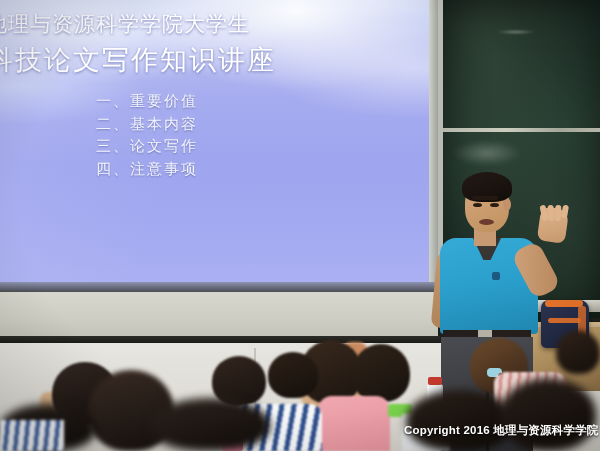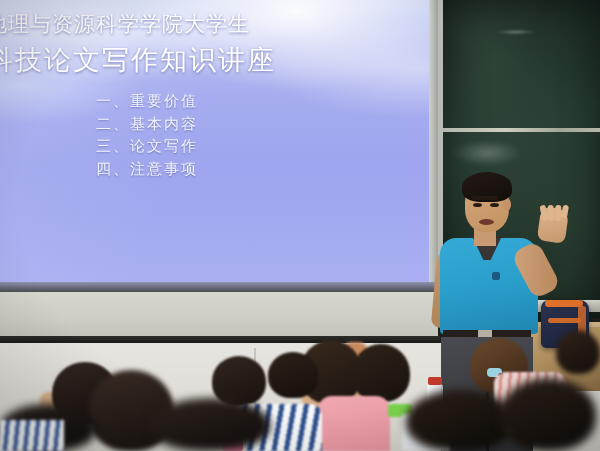--- a/index.html
+++ b/index.html
@@ -322,13 +322,14 @@
 
   <div class="shirt-white blur2"></div>
   <div class="head h-k blur3"></div>
   <div class="head h-j blur3"></div>
   <div class="head h-d blur3"></div>
   <div class="head h-c blur3"></div>
   <div class="shirt-stripe-b"></div>
 
   <div class="vignette"></div>
 
+  <div class="watermark">Copyright 2016 地理与资源科学学院</div>
 </div>
 
 </body></html>

